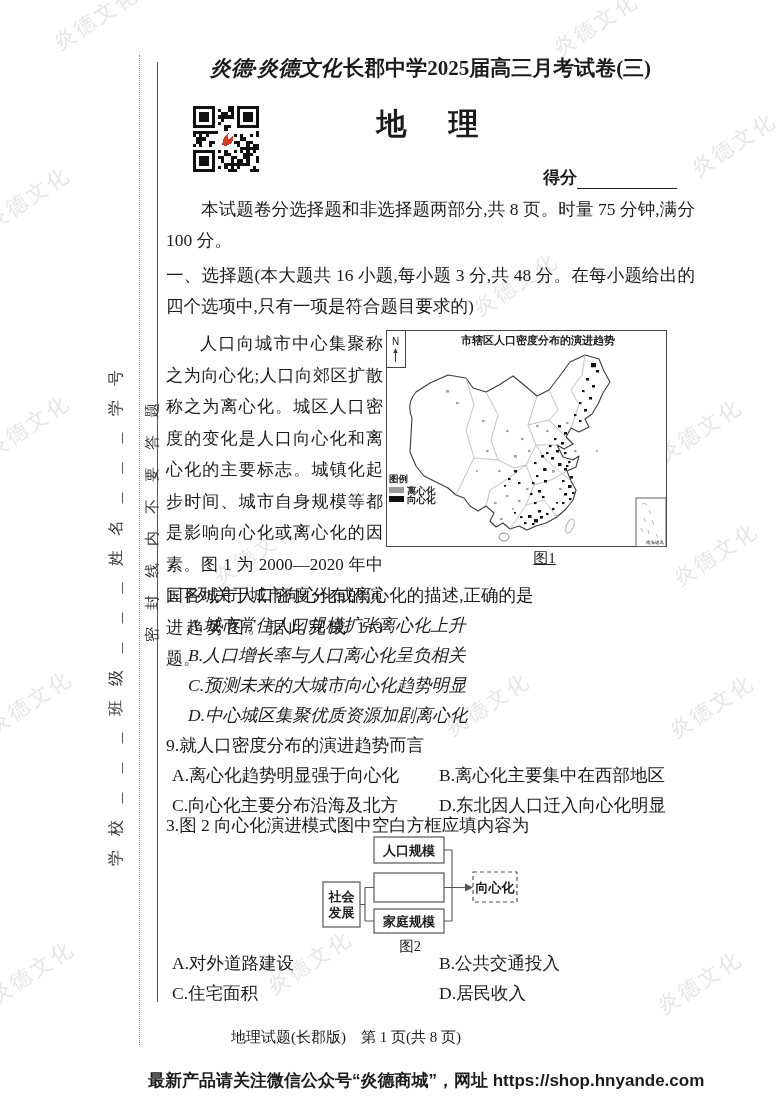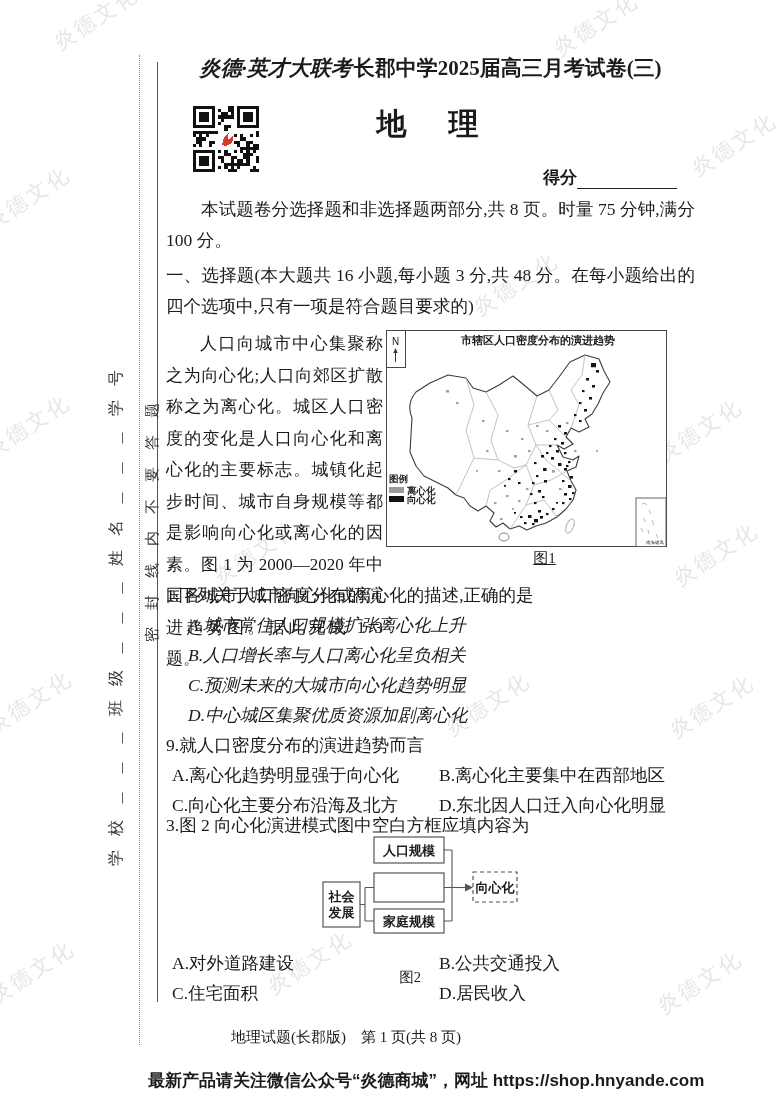--- a/index.html
+++ b/index.html
@@ -30,21 +30,21 @@
   .passage{position:absolute;left:166px;top:328px;width:217px;font-size:17px;line-height:31.5px;
            text-indent:2em;text-align:justify;}
   .fig1{position:absolute;left:386px;top:330px;}
   .fig1-caption{position:absolute;left:404px;top:549px;width:281px;text-align:center;font-size:15px;text-decoration:underline;}
   .q{position:absolute;left:166px;width:529px;font-size:17.5px;line-height:30px;}
   .q-stem{white-space:nowrap;}
   .opt{margin-left:22px;white-space:nowrap;font-style:italic;}
   .opt-row .col1{display:inline-block;margin-left:6px;width:267px;white-space:nowrap;}
   .opt-row .col2{white-space:nowrap;}
   .fig2{position:absolute;left:300px;top:833px;}
-  .fig2-caption{position:absolute;left:300px;top:937px;width:220px;text-align:center;font-size:14.5px;margin-top:31px;}
+  .fig2-caption{position:absolute;left:300px;top:937px;width:220px;text-align:center;font-size:14.5px;}
   .page-footer{position:absolute;left:96px;top:1028px;width:500px;text-align:center;font-size:15px;}
   .banner{position:absolute;left:148px;top:1069px;font-size:17px;font-weight:bold;
           font-family:"Liberation Sans",sans-serif;}
   svg text{font-family:"Liberation Sans",sans-serif;fill:#1b1b1b;}
 </style>
 </head>
 <body>
 
 <div class="page">
 
@@ -62,21 +62,21 @@
   <span class="wm" style="left:-18px;top:688px">炎德文化</span>
   <span class="wm" style="left:262px;top:948px">炎德文化</span>
   <span class="wm" style="left:652px;top:968px">炎德文化</span>
   <span class="wm" style="left:-16px;top:958px">炎德文化</span>
 
   <div class="vline-dotted"></div>
   <div class="vline-solid"></div>
   <div class="vtext fields">学校＿＿＿班级＿＿＿姓名＿＿＿学号</div>
   <div class="vtext seal">密封线内不要答题</div>
 
-  <div class="header-title"><span class="brand">炎德·英才大联考</span><span>长郡中学2025届高三月考试卷(三)</span></div>
+  <div class="header-title"><span class="brand">炎德·炎德文化</span><span>长郡中学2025届高三月考试卷(三)</span></div>
 
   <svg class="qr" id="qr-code" viewBox="0 0 21 21" shape-rendering="crispEdges">
       <rect x="0" y="8" width="1" height="1" fill="#111"></rect>
       <rect x="0" y="9" width="1" height="1" fill="#111"></rect>
       <rect x="0" y="12" width="1" height="1" fill="#111"></rect>
       <rect x="1" y="8" width="1" height="1" fill="#111"></rect>
       <rect x="1" y="10" width="1" height="1" fill="#111"></rect>
       <rect x="1" y="11" width="1" height="1" fill="#111"></rect>
       <rect x="2" y="8" width="1" height="1" fill="#111"></rect>
       <rect x="2" y="9" width="1" height="1" fill="#111"></rect>

